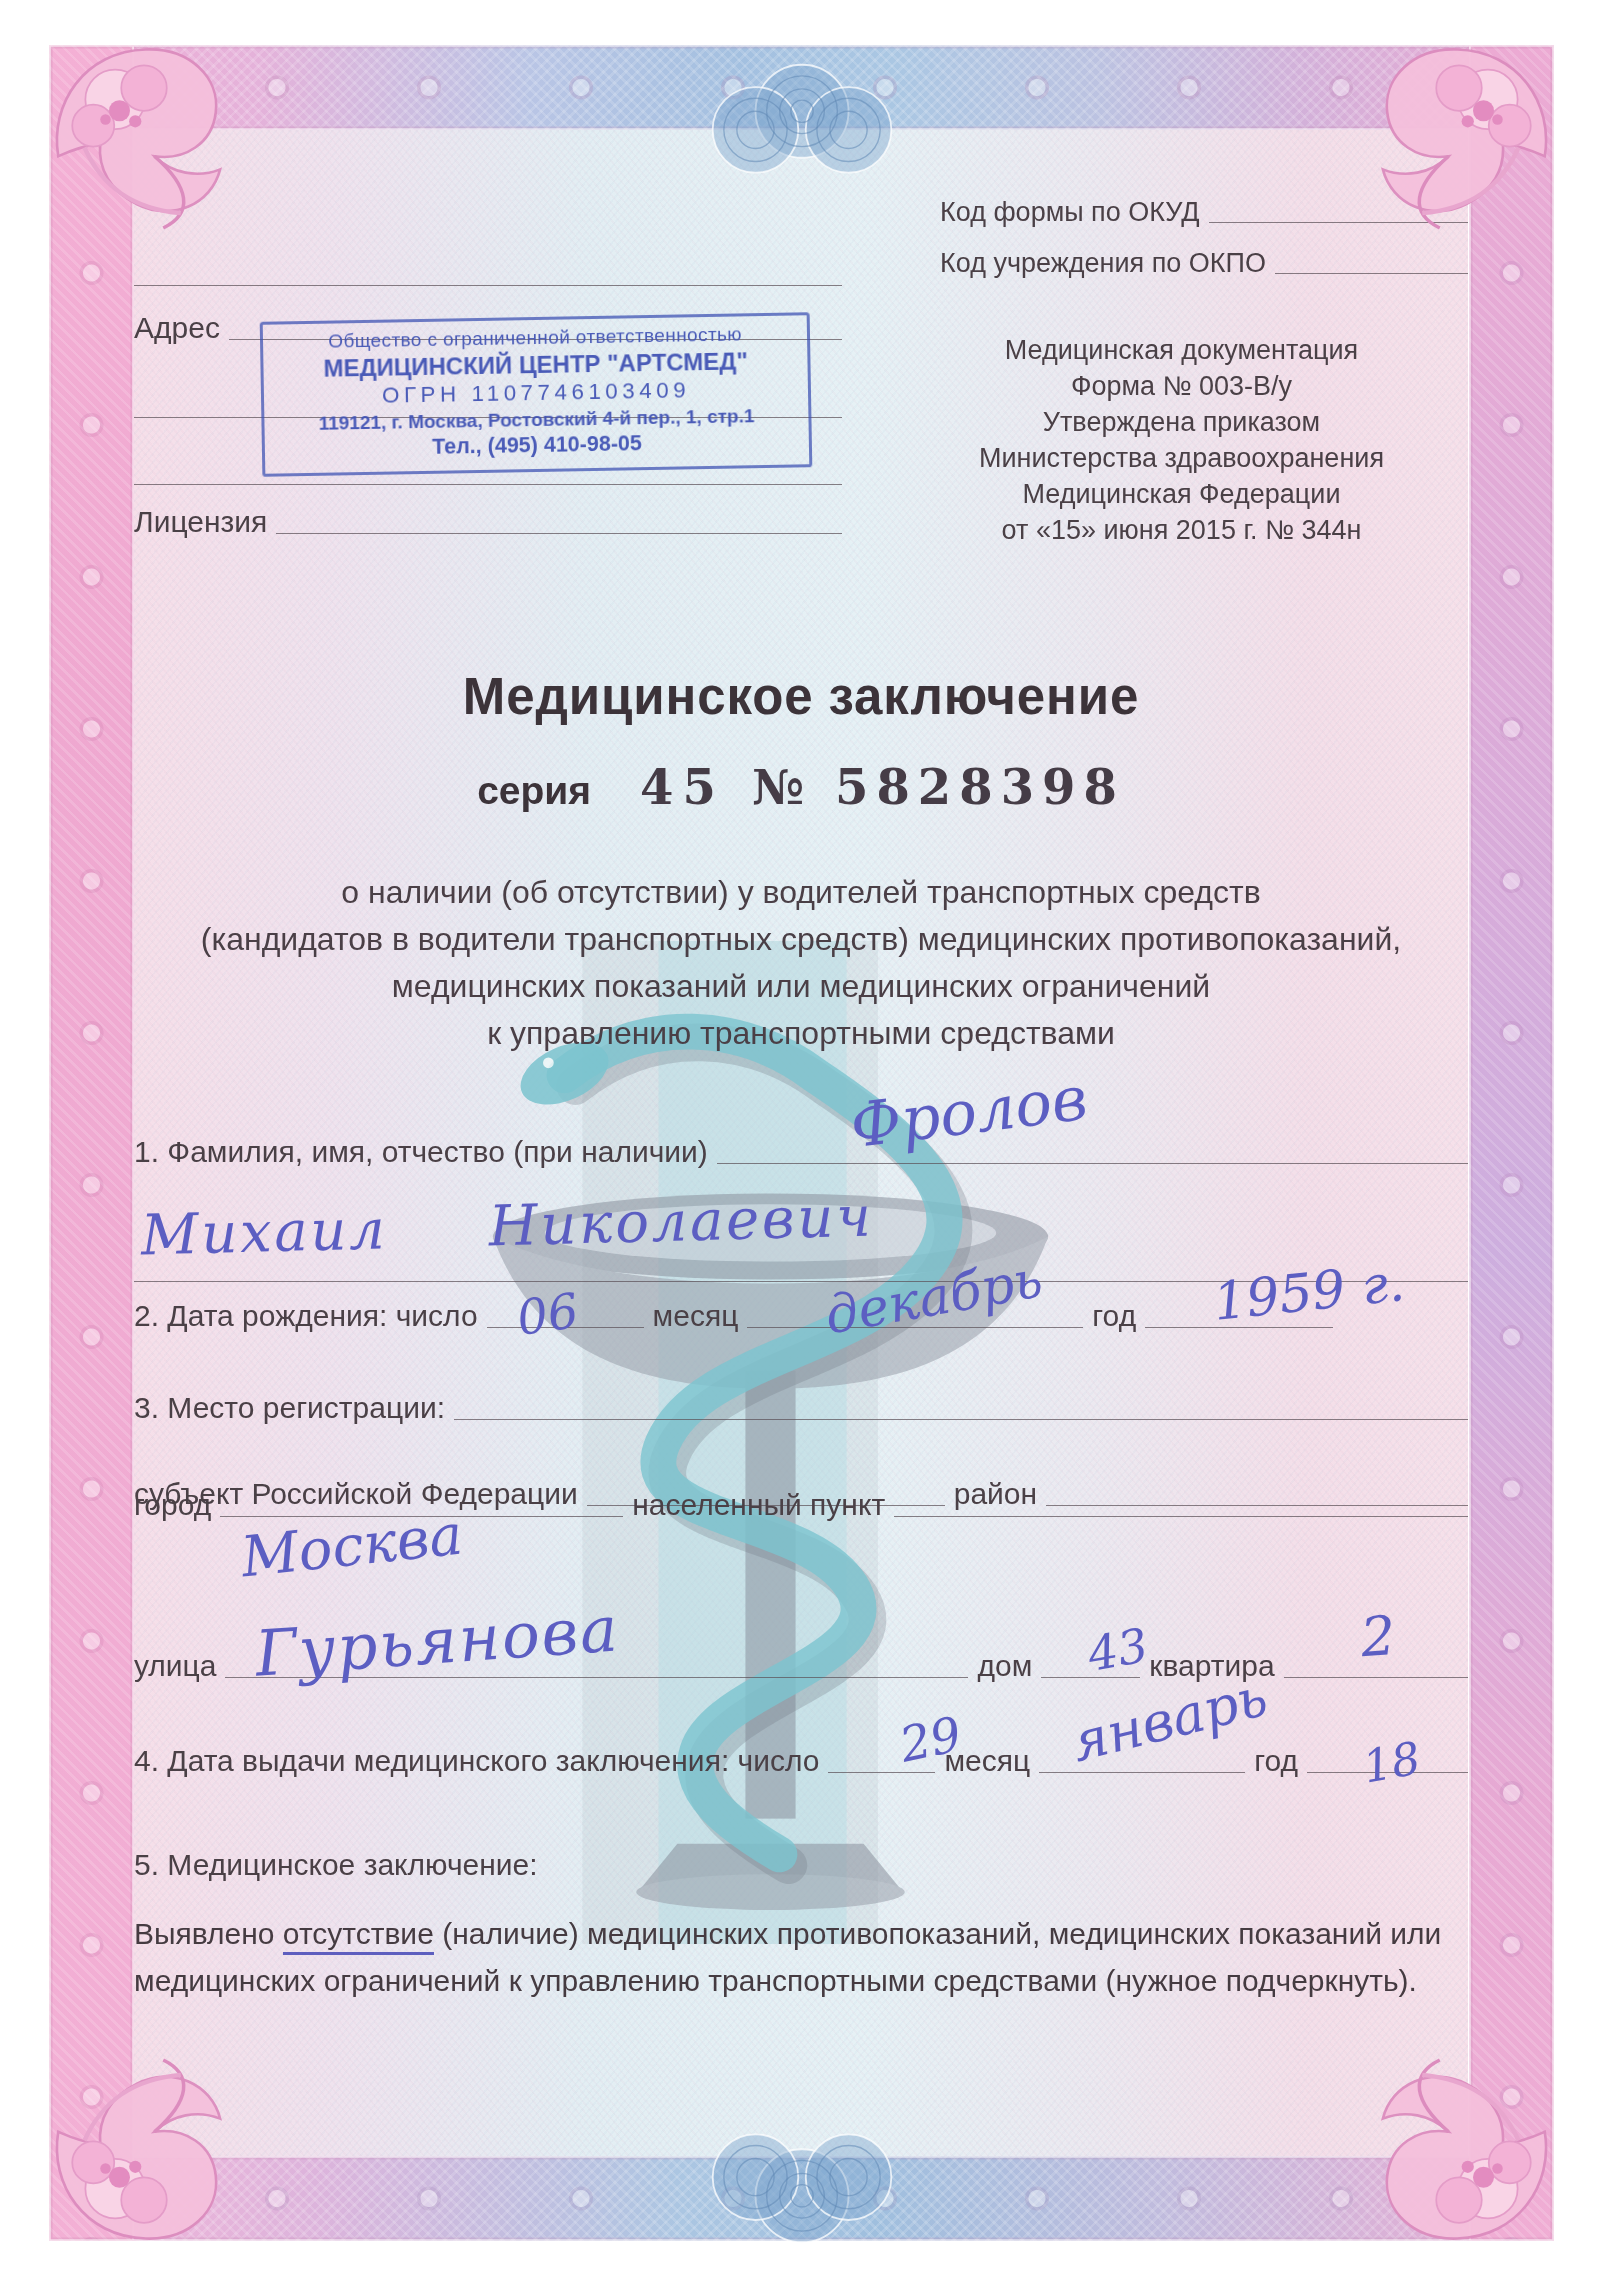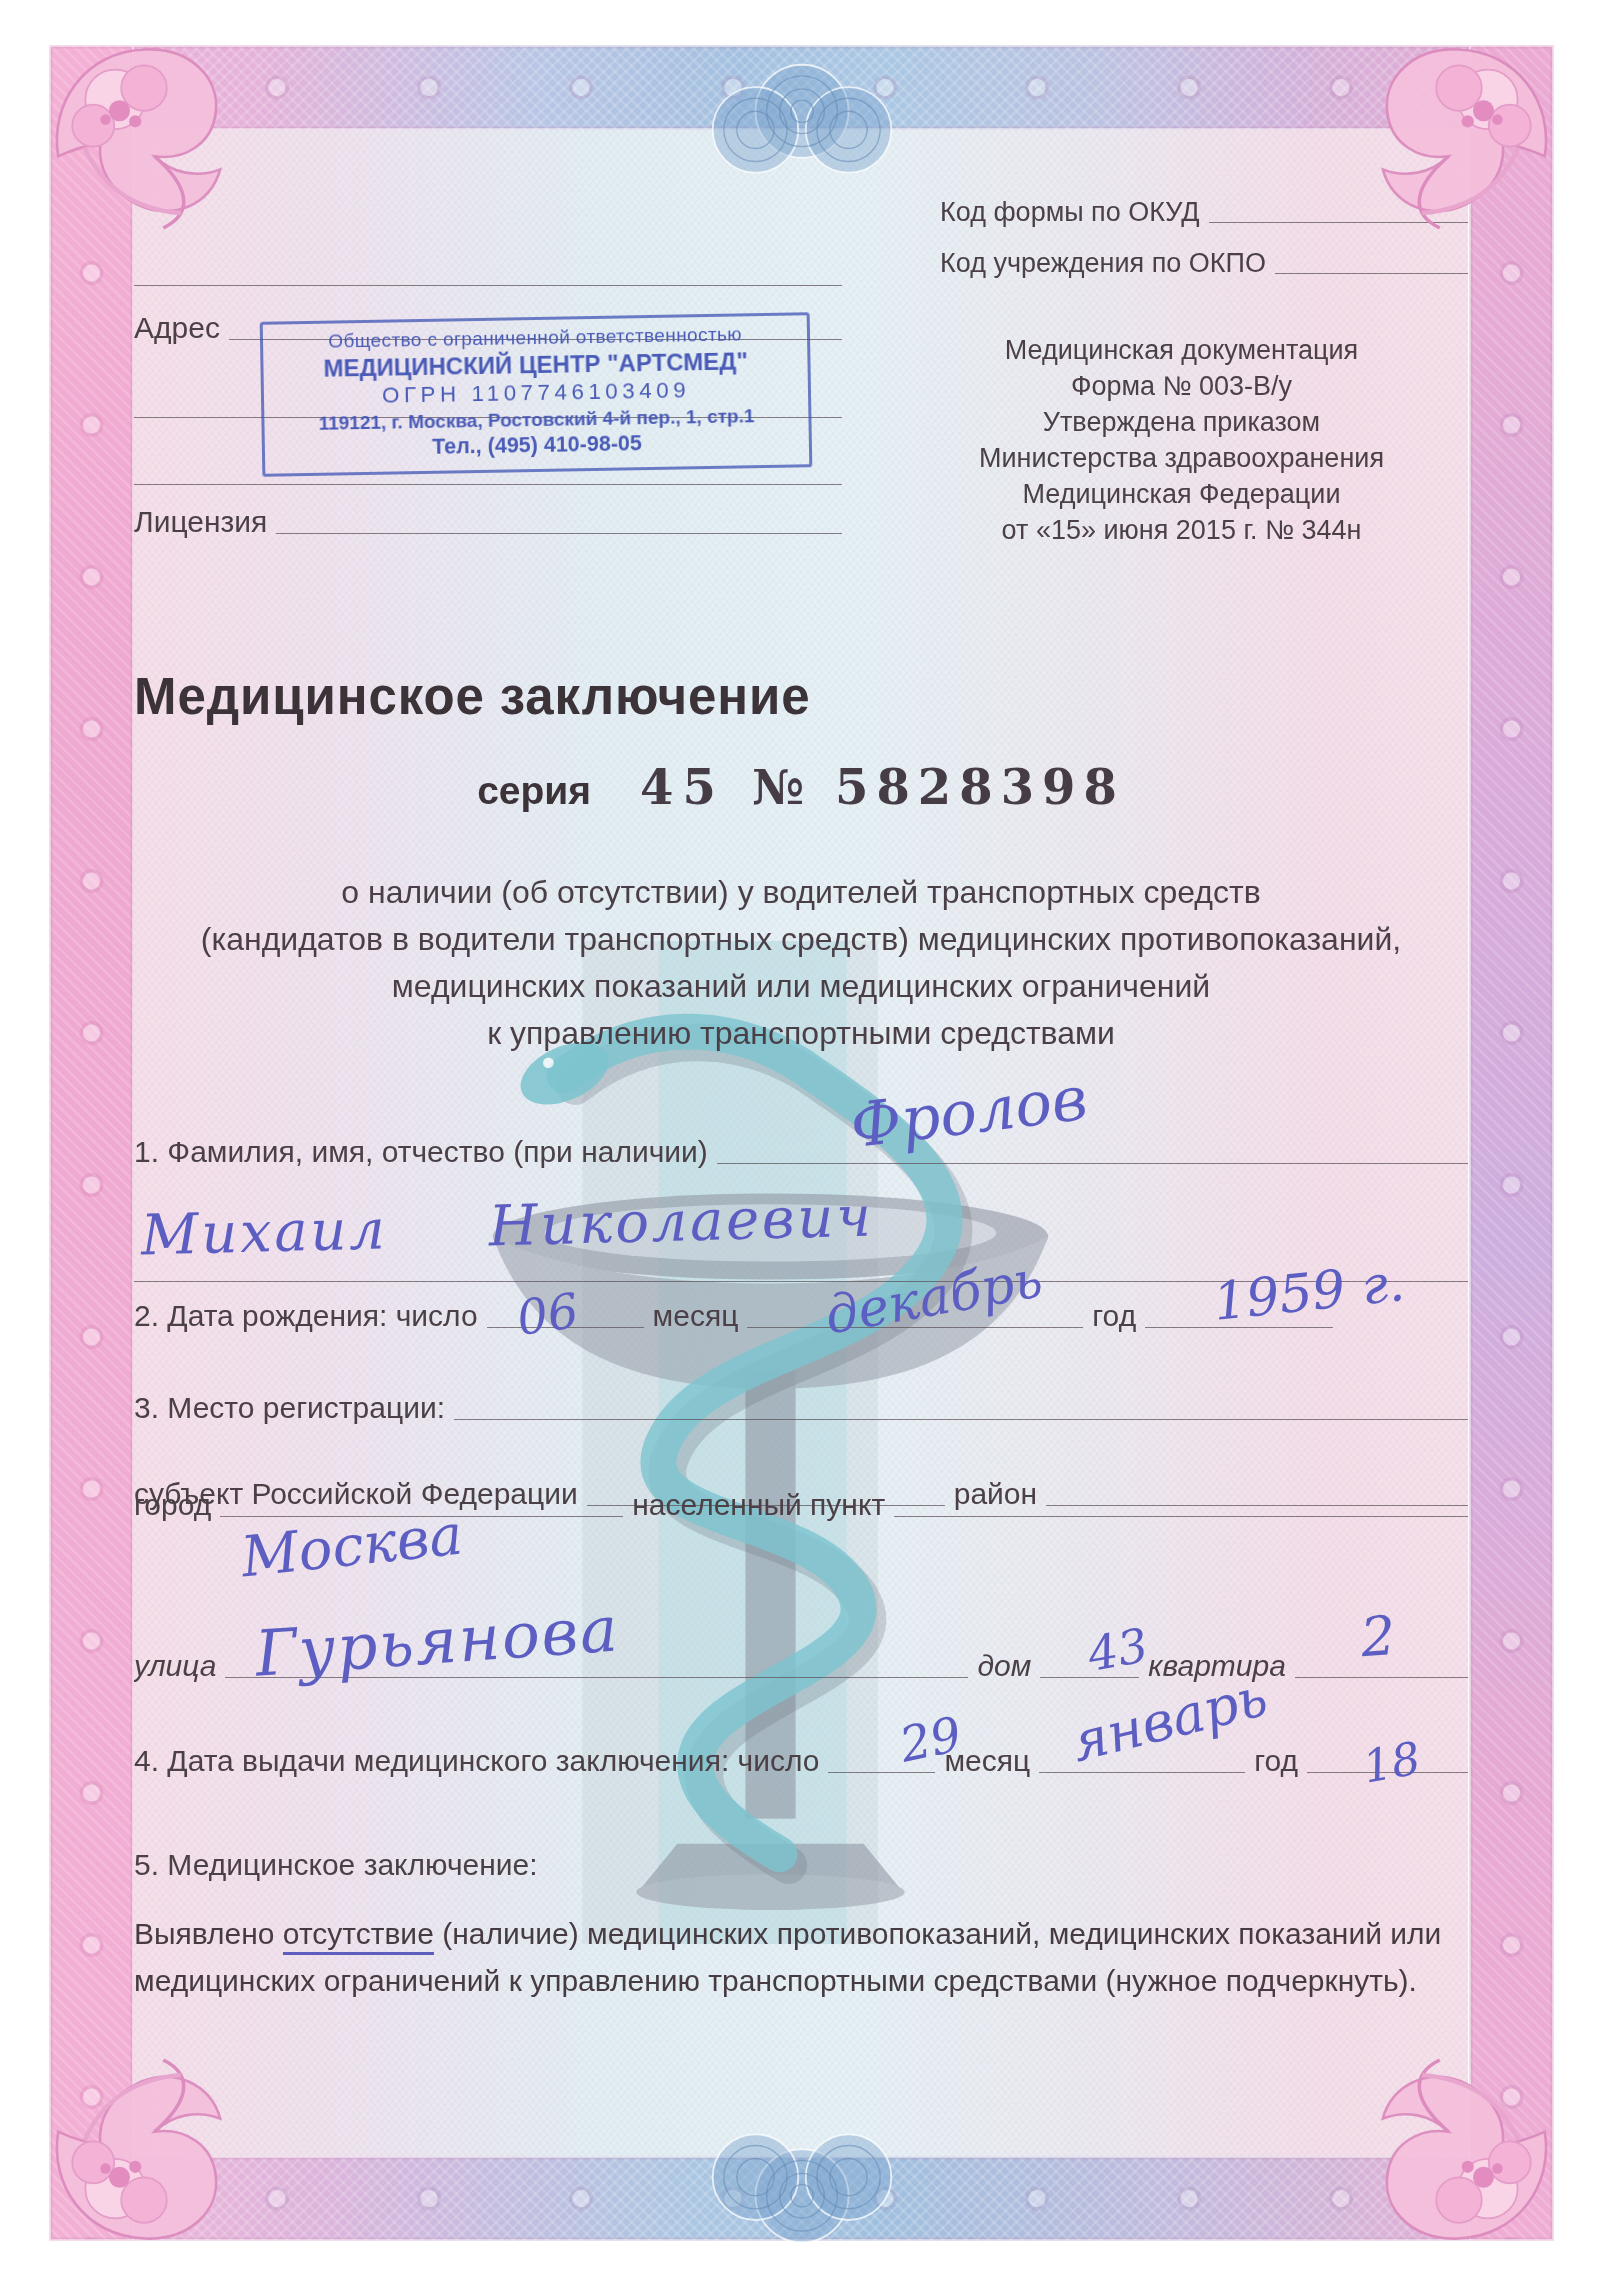--- a/index.html
+++ b/index.html
@@ -57,37 +57,37 @@
   #ll3{top:354px;left:0;width:708px;}
   #r-license{top:373px;left:0;width:708px;height:36px;}
   .stamp{position:absolute;left:127px;top:187px;width:537px;z-index:4;border:3.6px solid rgba(61,82,180,.78);
          border-radius:3.6px;transform:rotate(-1deg);color:#4052b4;text-align:center;padding:7.2px 3.6px 10.7px;
          filter:blur(0.3px);opacity:.94;}
   .stamp .s1{font-size:19px;letter-spacing:0.4px;}
   .stamp .s2{font-size:24px;font-weight:bold;margin-top:1.8px;}
   .stamp .s3{font-size:22.4px;letter-spacing:4.5px;margin-top:0.9px;}
   .stamp .s4{font-size:19px;font-weight:bold;margin-top:3.6px;}
   .stamp .s5{font-size:21.5px;font-weight:bold;margin-top:1.8px;}
-  #title{position:absolute;top:537px;left:0;width:100%;text-align:left;font-size:51px;font-weight:bold;
+  #title{position:absolute;top:537px;left:0;width:100%;text-align:center;font-size:51px;font-weight:bold;
          color:#3c3339;letter-spacing:0.9px;z-index:3;}
   #series{position:absolute;top:629px;left:0;width:100%;text-align:center;z-index:3;color:#3c3339;}
   #series .sl{font-size:39px;font-weight:bold;margin-right:49px;}
   #series .sv,#series .ns,#series .nv{font-family:"DejaVu Serif",serif;font-weight:bold;font-size:48px;color:#453c46;}
   #series .sv{letter-spacing:9px;margin-right:27px;}
   #series .ns{margin-right:31px;}
   #series .nv{letter-spacing:8px;}
   #subtitle{position:absolute;top:739px;left:0;width:100%;text-align:center;font-size:32px;font-weight:normal;
             line-height:47px;color:#4a3f46;z-index:3;}
   #f1{top:1003px;height:36px;}
   #f1b{top:1151px;left:0;right:0;}
   #f2{top:1167px;height:36px;}
   #f3{top:1259px;height:36px;}
   #f3a{top:1345px;height:36px;}
   #f3b{top:1356px;height:36px;}
-  #f3c{top:1517px;height:36px;font-style:italic;}
+  #f3c{top:1517px;height:36px;}
   #f4{top:1612px;height:36px;}
   #f5{top:1716px;height:36px;}
   #concl{position:absolute;top:1780px;left:0;width:1334px;font-size:30px;line-height:47px;color:#453b41;
          z-index:3;white-space:normal;}
   .pen-underline{border-bottom:3.6px solid rgba(68,70,182,.85);padding-bottom:1.8px;margin-top:22px;}
   
   .hw{position:absolute;font-family:"DejaVu Serif",serif;font-style:italic;color:#5c5ec2;z-index:5;
       white-space:nowrap;line-height:1;}
   #hw-surname{left:716px;top:951px;font-size:61px;transform:rotate(-7deg);}
   #hw-name{left:7.2px;top:1068px;font-size:56px;word-spacing:81px;letter-spacing:2.7px;transform:rotate(-1.5deg);}

